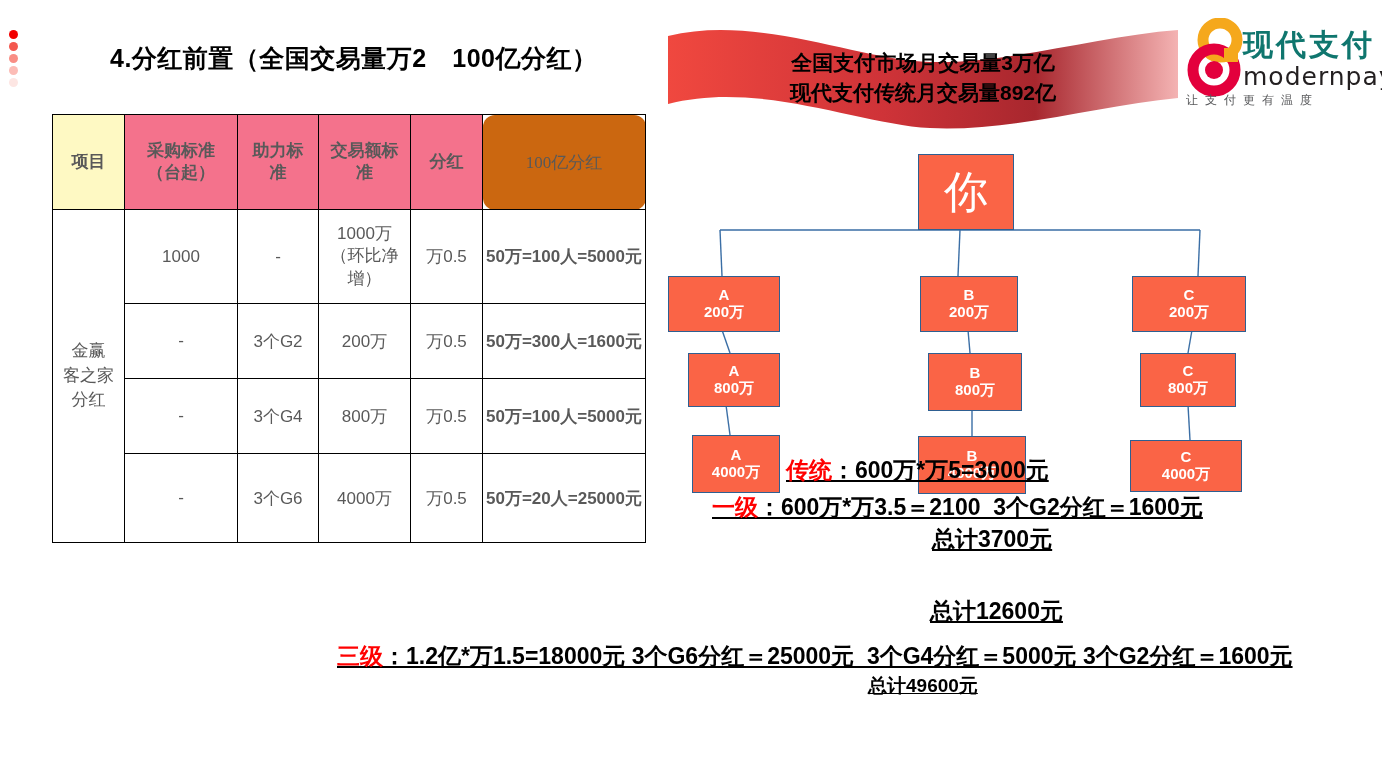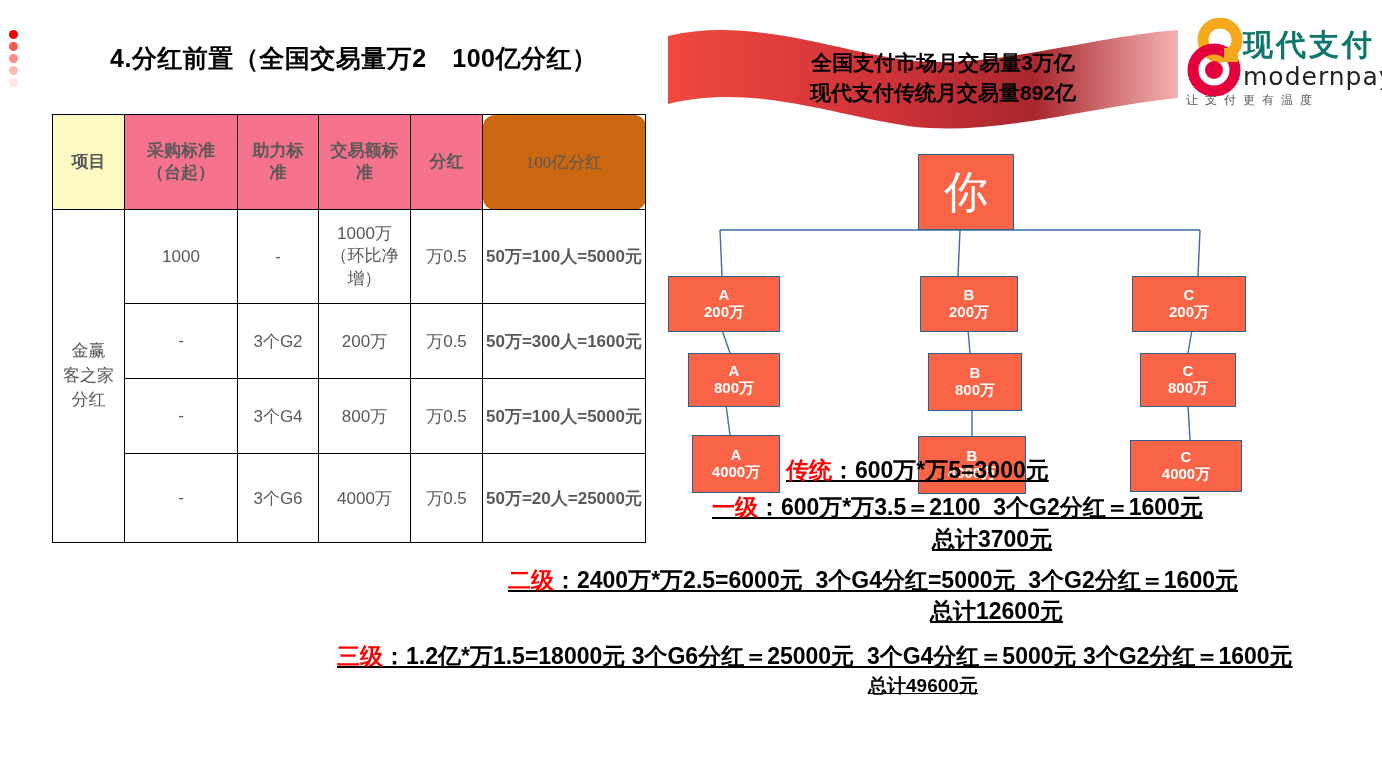--- a/index.html
+++ b/index.html
@@ -57,21 +57,20 @@
   }
   td.dash{color:#808080;}
   .cellmulti{line-height:1.3;}
 
   
   .ribbon{position:absolute;left:668px;top:28px;width:510px;height:106px;}
   .ribbon-text{
     position:absolute;left:668px;top:48px;width:510px;
     text-align:center;font-size:21px;font-weight:bold;color:#000;
     line-height:1.45;
-    margin-left:20px;
   }
 
   
   .logo{position:absolute;left:1178px;top:18px;width:196px;height:92px;}
   .logo-cn{
     position:absolute;left:1243px;top:25px;
     font-size:30px;font-weight:bold;color:#0f766e;letter-spacing:3px;
     font-family:"Liberation Sans","DejaVu Sans",sans-serif;
   }
   .logo-en{
@@ -267,19 +266,18 @@
       <span class="l1">C</span>
       <span class="l2">4000万</span>
     </div>
   </div>
 
   <div class="formula f1"><span class="red">传统</span><span>：600万*万5=3000元</span></div>
 
   <div class="formula f2"><span class="red">一级</span><span>：600万*万3.5＝2100  3个G2分红＝1600元</span></div>
   <div class="formula f2b">总计3700元</div>
 
-  <div class="formula f3"><span class="red">二级</span><span>：2400万*万2.5=6000元  3个G4分红=5000元  3个G2分红＝1600元</span></div>
   <div class="formula f3b">总计12600元</div>
 
   <div class="formula f4"><span class="red">三级</span><span>：1.2亿*万1.5=18000元 3个G6分红＝25000元  3个G4分红＝5000元 3个G2分红＝1600元</span></div>
   <div class="formula f4b">总计49600元</div>
 
 </div>
 
 </body></html>

